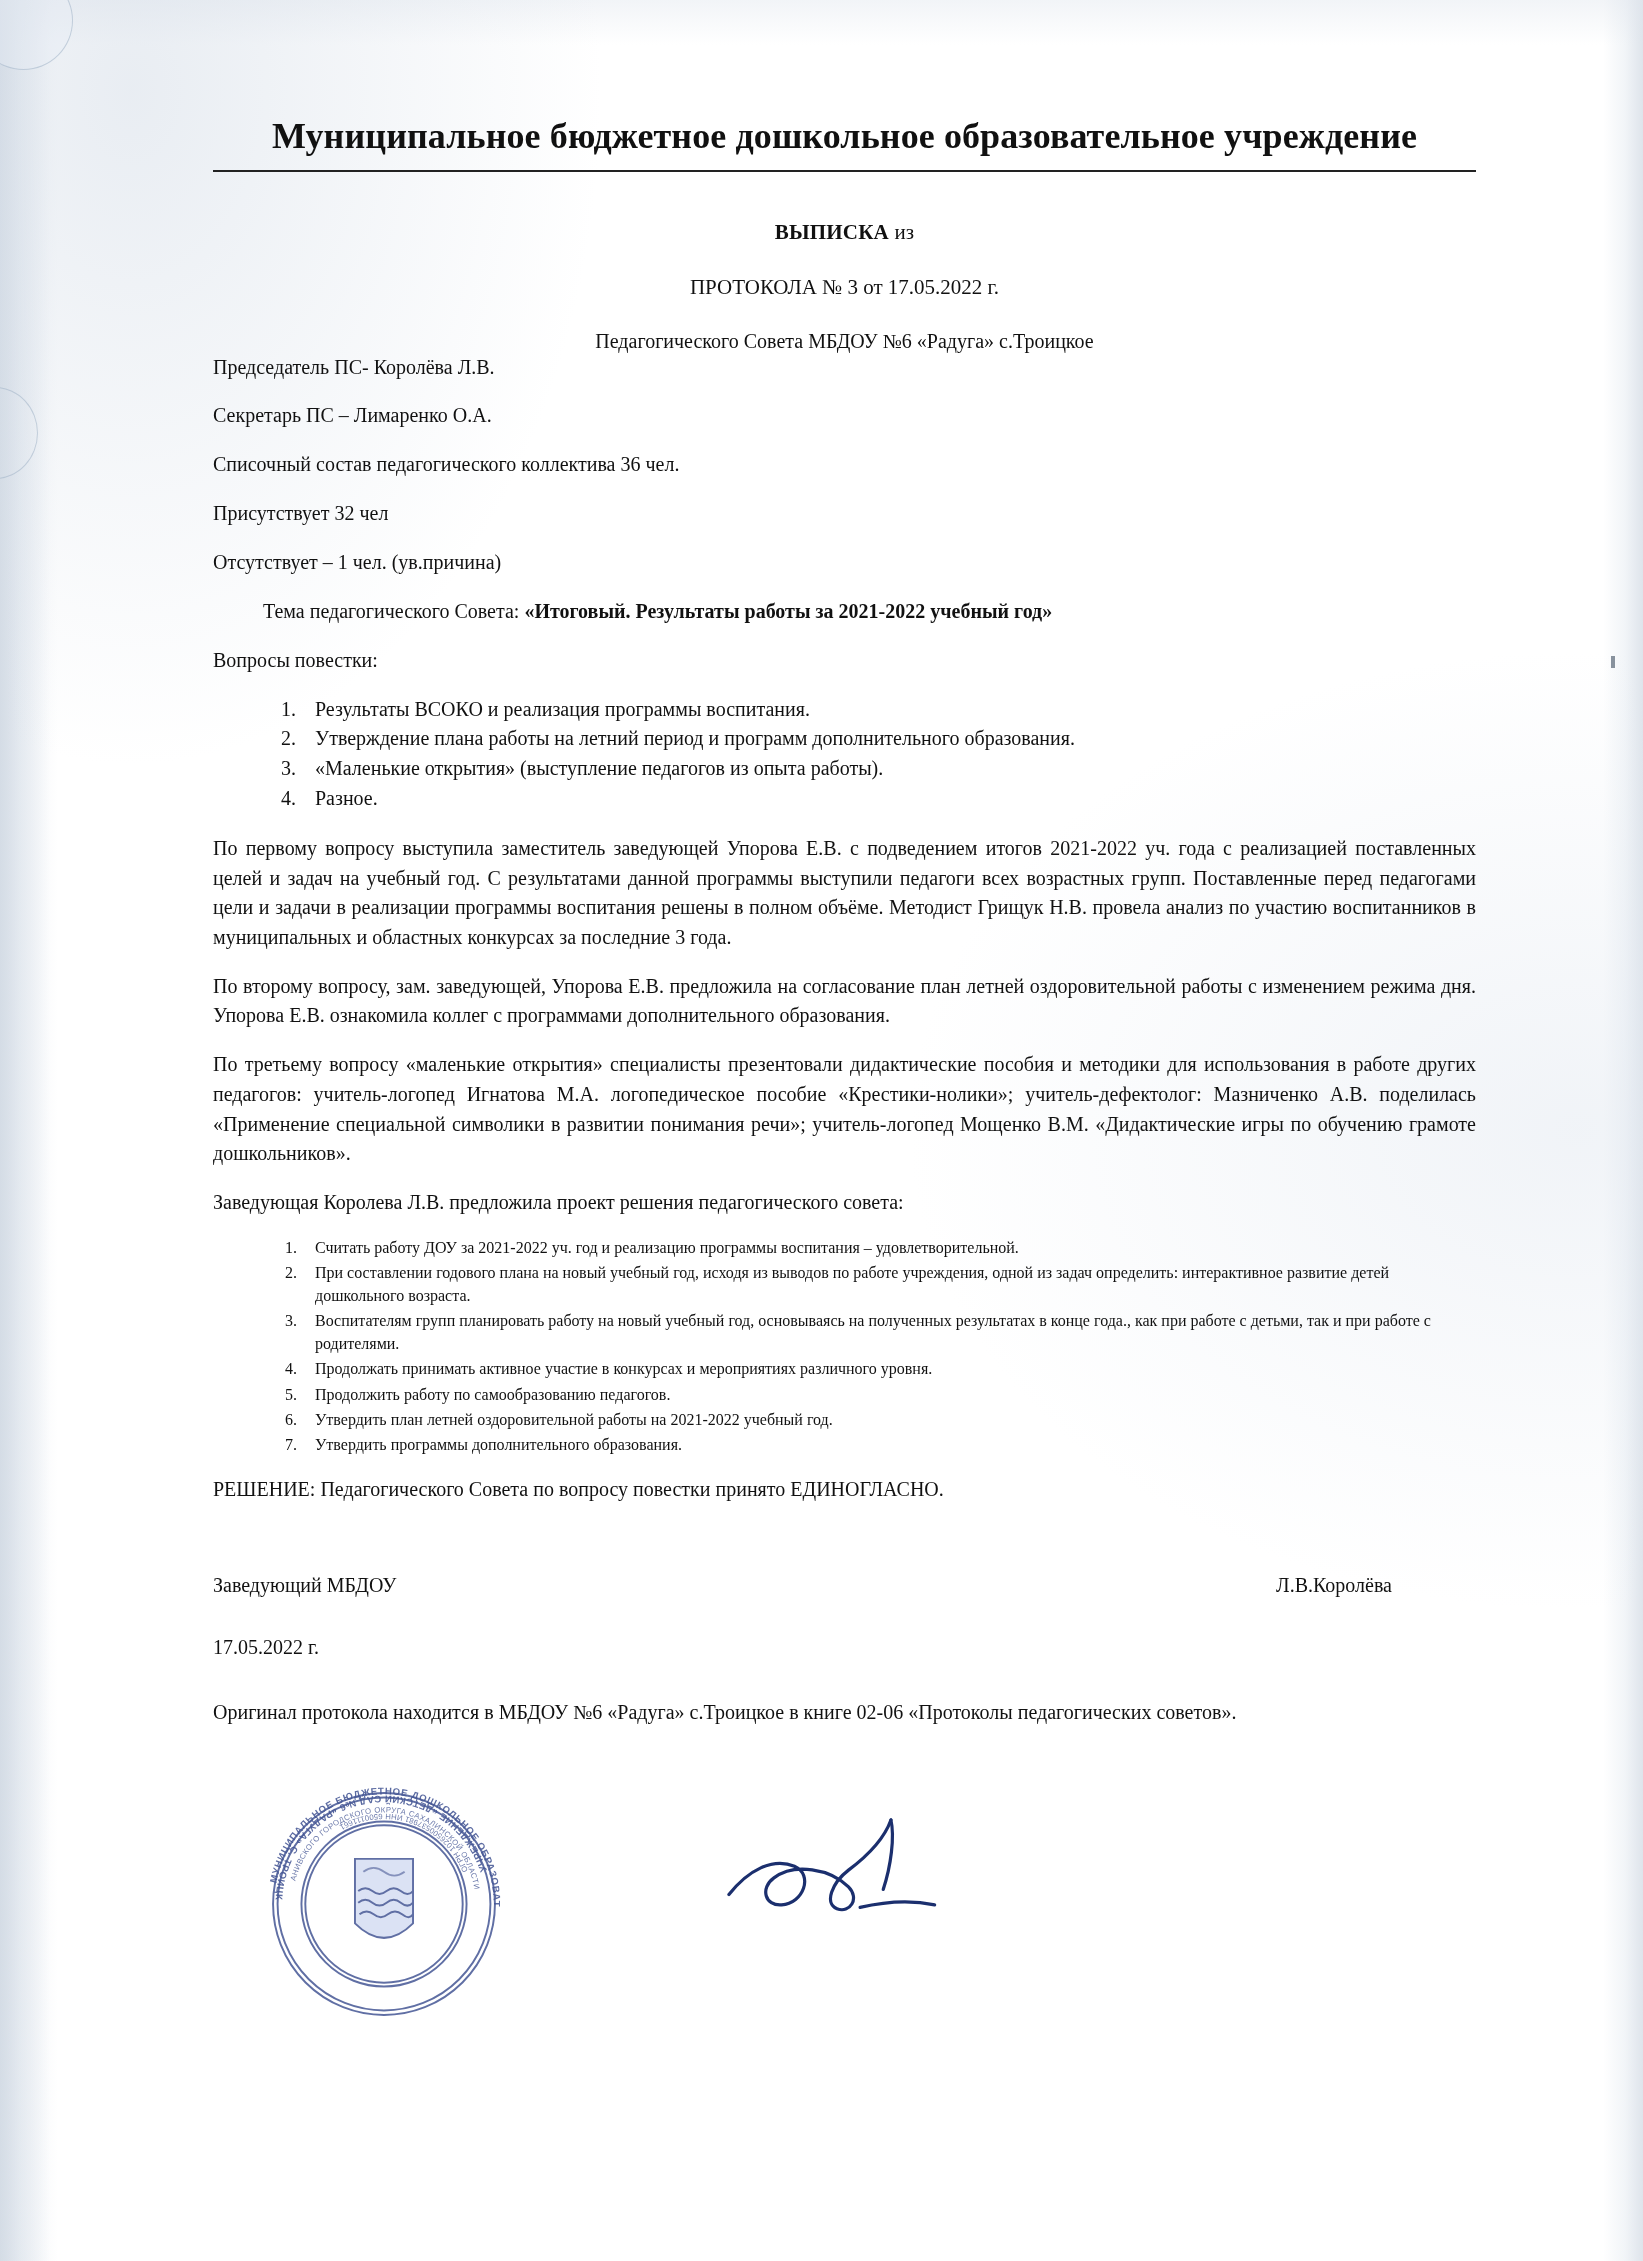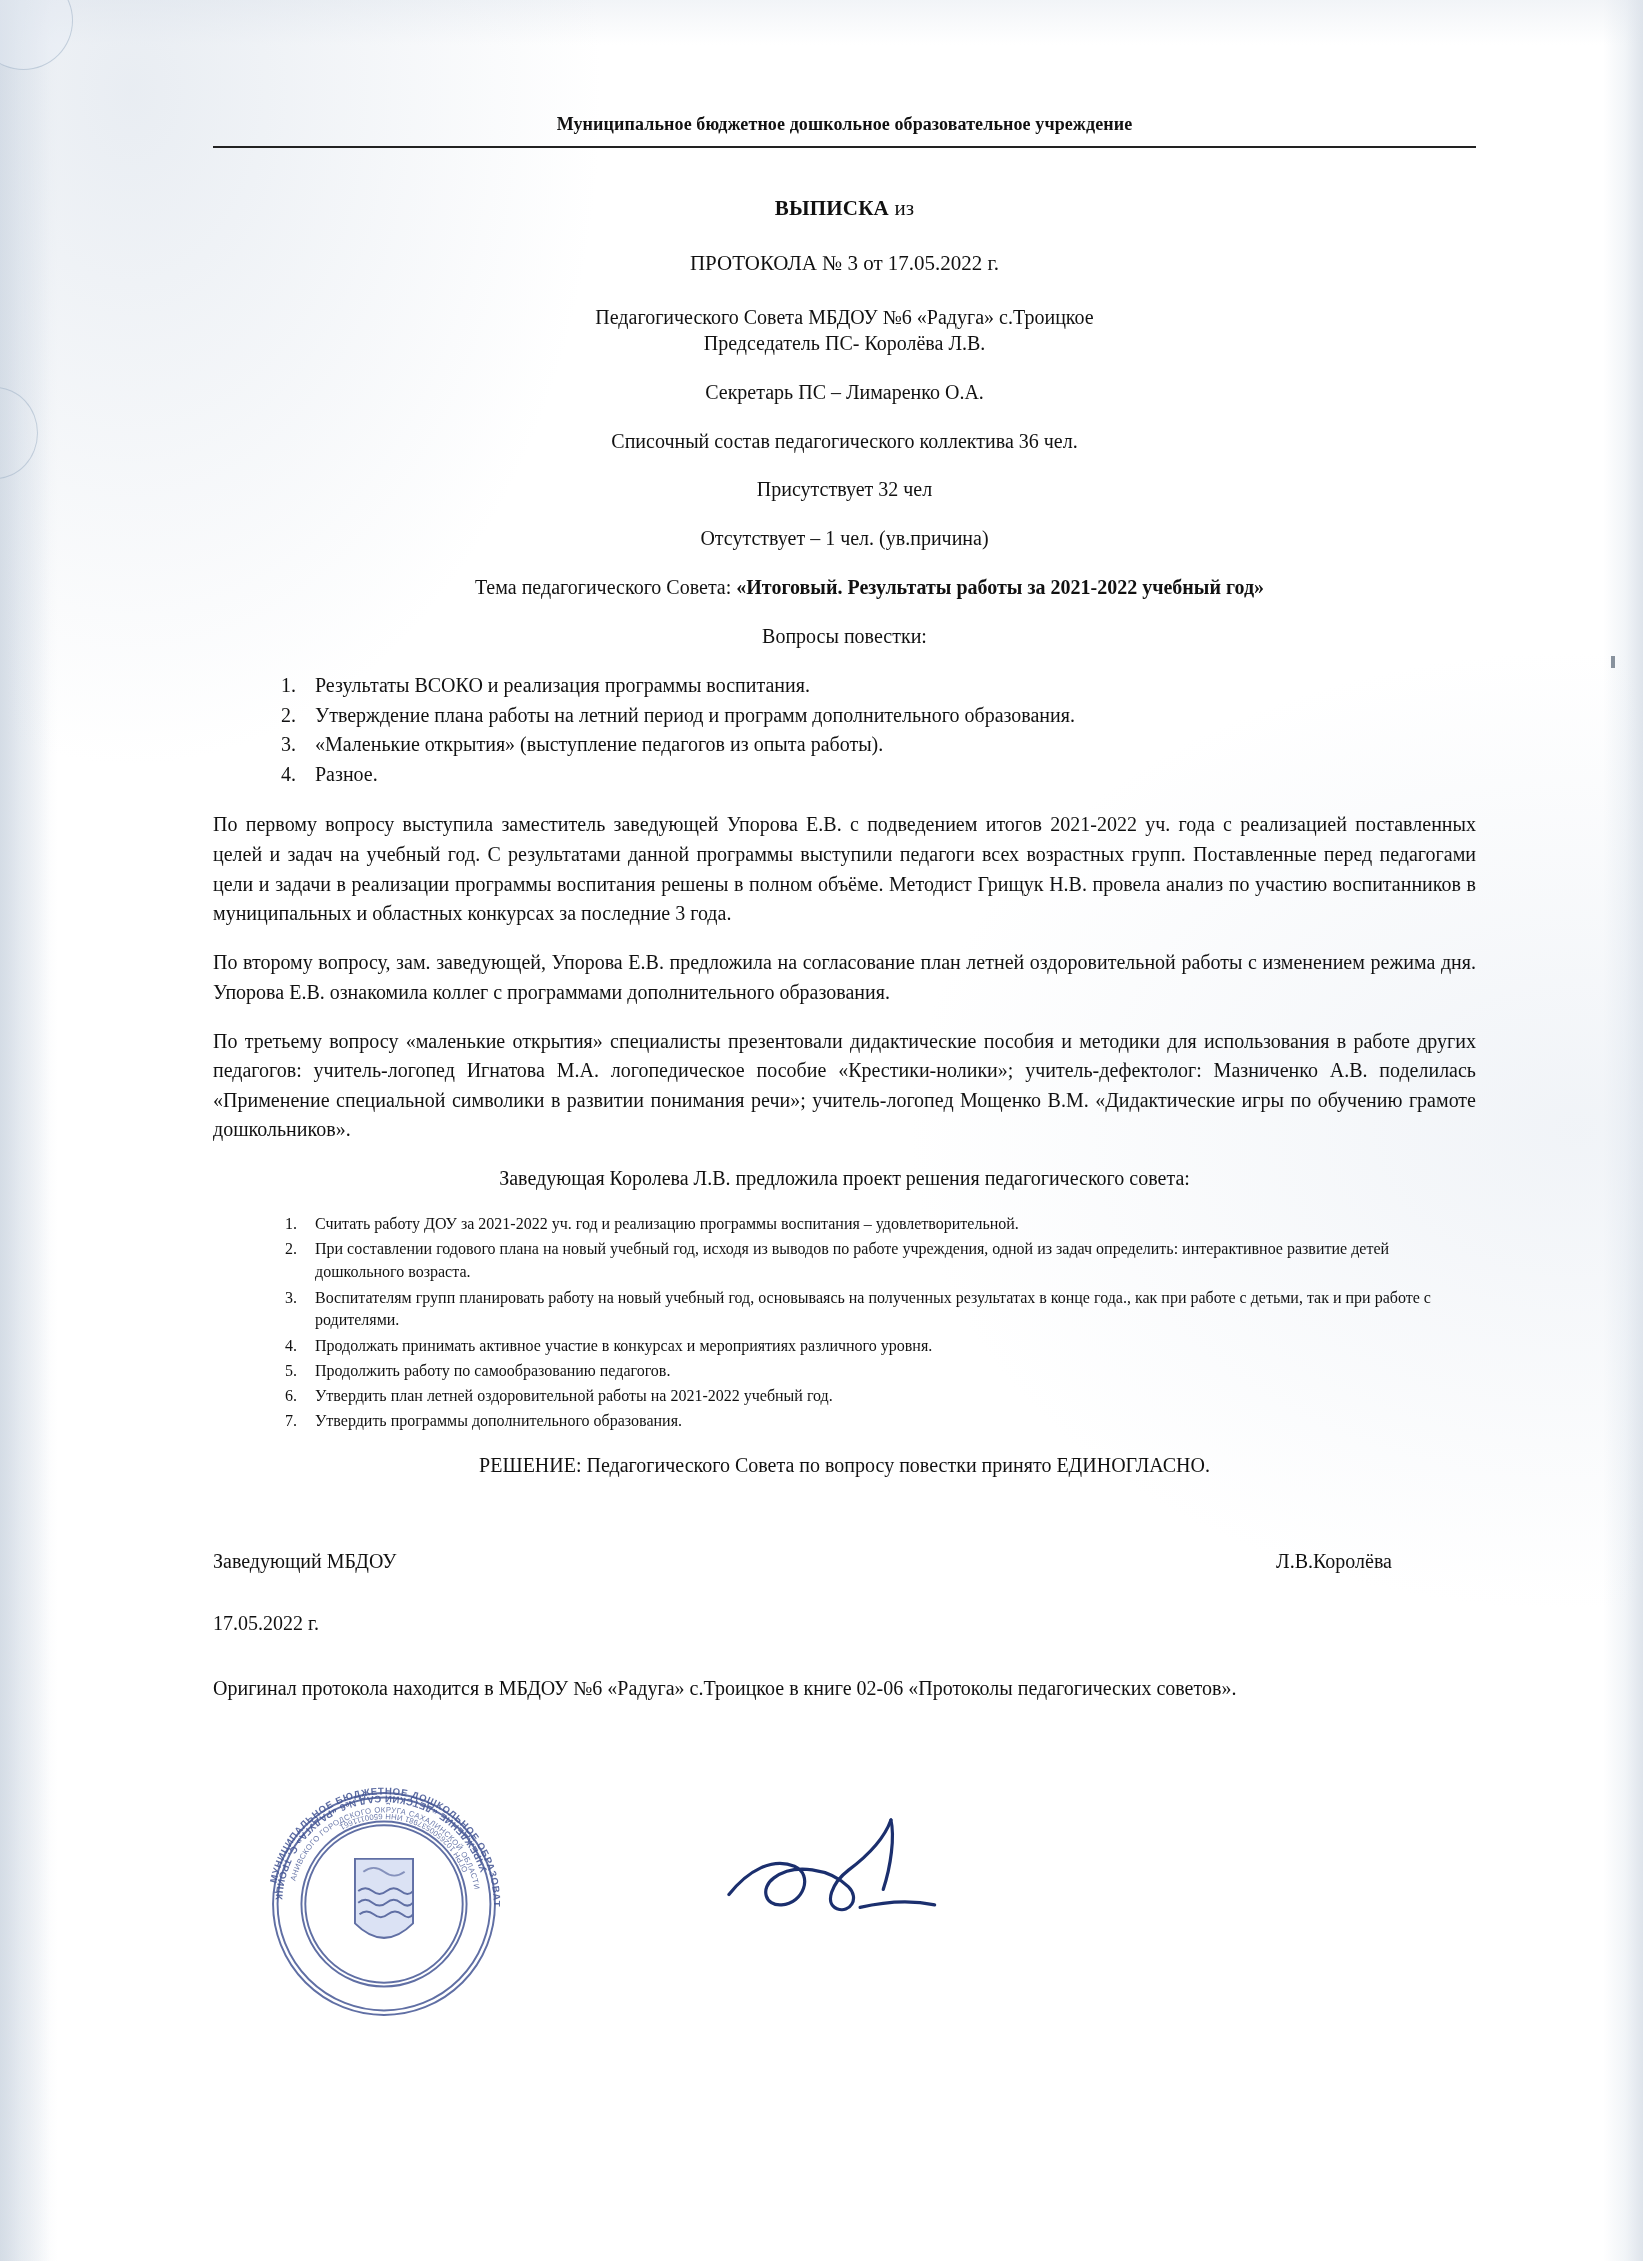--- a/index.html
+++ b/index.html
@@ -49,21 +49,21 @@
   }
   .content {
     position: absolute;
     left: 213px;
     top: 113px;
     width: 1263px;
   }
   .org-title {
     text-align: center;
     font-weight: bold;
-    font-size: 18px;
+    font-size: 36px;
     line-height: 1.32;
     letter-spacing: 0.1px;
   }
   .rule {
     margin-top: 9px;
     border-top: 2.6px solid #222;
     width: 100%;
   }
   .center {
     text-align: center;
@@ -82,21 +82,21 @@
     font-weight: normal;
   }
   .pedsovet-line {
     margin-top: 30px;
     font-size: 20px;
   }
   p.body {
     font-size: 20px;
     line-height: 1.48;
     margin: 0 0 19.3px 0;
-    text-align: center;
+    text-align: left;
   }
   .lead-gap { margin-top: 36px; }
   .indent { text-indent: 50px; }
   ol.agenda {
     font-size: 20px;
     line-height: 1.42;
     margin: 3.9px 0 22px 0;
     padding-left: 88px;
   }
   ol.agenda li {

